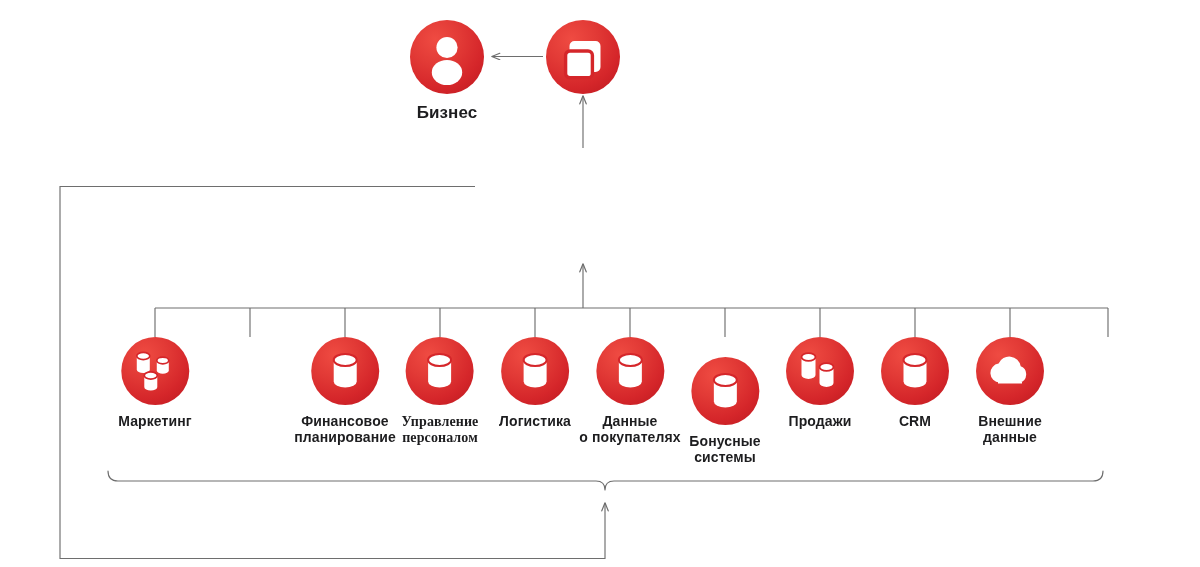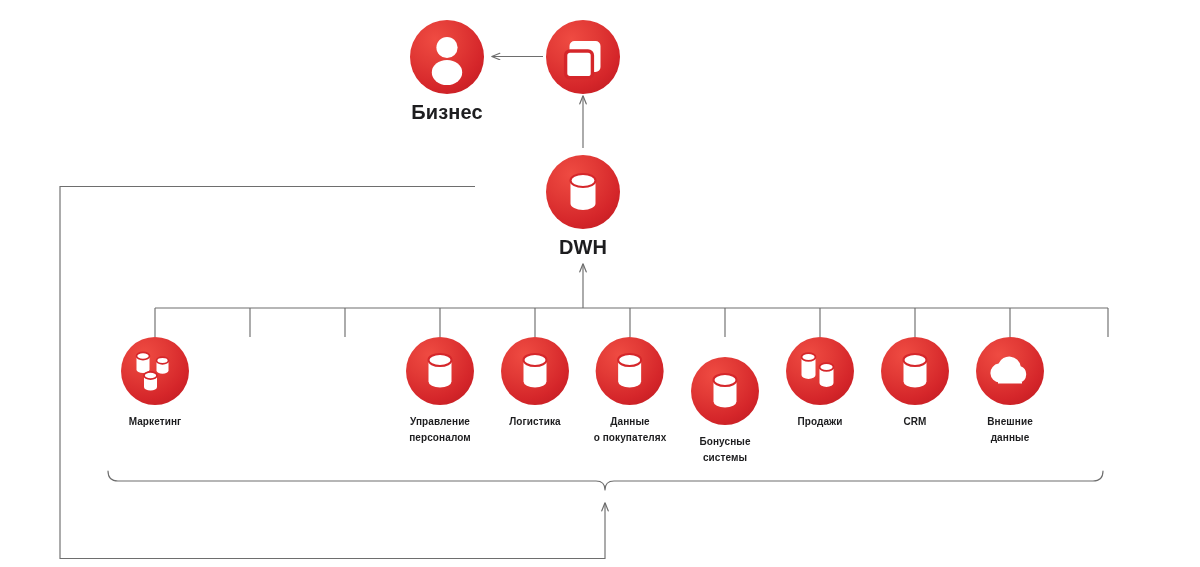--- a/index.html
+++ b/index.html
@@ -37,29 +37,29 @@
   .bubble.lg { width: 74px; height: 74px; }
   .bubble.md { width: 68px; height: 68px; }
   .glyph {
     position: absolute;
     left: 0; top: 0;
     width: 100%;
     height: 100%;
   }
   .nlabel {
     margin-top: 9px;
-    font-size: 10px;
+    font-size: 14px;
     font-weight: 700;
     color: #1d1d1f;
     line-height: 15.5px;
     letter-spacing: 0.1px;
     white-space: pre-line;
   }
   .nlabel.top {
-    font-size: 20px;
+    font-size: 17px;
     margin-top: 11px;
   }
 </style>
 </head>
 <body>
 
 <div id="canvas">
 
   <svg id="wires" viewBox="0 0 1200 567" xmlns="http://www.w3.org/2000/svg">
     <defs>
@@ -118,49 +118,50 @@
   <div class="node" style="left:583px; top:20px;">
     <div class="bubble lg">
       <svg class="glyph" viewBox="0 0 74 74">
         <path d="M28.5 21 h21 a5 5 0 0 1 5 5 v21 a5 5 0 0 1 -5 5 h-21 a5 5 0 0 1 -5 -5 v-21 a5 5 0 0 1 5 -5 z" fill="#ffffff"></path>
         <path d="M24 31 h18 a4.4 4.4 0 0 1 4.4 4.4 v18 a4.4 4.4 0 0 1 -4.4 4.4 h-18 a4.4 4.4 0 0 1 -4.4 -4.4 v-18 a4.4 4.4 0 0 1 4.4 -4.4 z" fill="#ffffff" stroke="#d5262a" stroke-width="3.4"></path>
       </svg>
     </div>
     <div class="nlabel top"></div>
   </div>
 
-  <div class="node" style="left:583px; top:155px;">
-    <div class="bubble lg">
-      <svg class="glyph" viewBox="0 0 74 74">
-        <path d="M24.5 25.5 h25 v23 a12.5 6.5 0 0 1 -25 0 z" fill="#ffffff"></path>
-        <ellipse cx="37" cy="25.5" rx="12.5" ry="6.5" fill="#ffffff" stroke="#d5262a" stroke-width="2.1"></ellipse>
-      </svg>
-    </div>
-    <div class="nlabel top">DWH</div>
-  </div>
 
   <div class="node" style="left:155px; top:337px;">
     <div class="bubble md">
       <svg class="glyph" viewBox="0 0 68 68">
         <g fill="#ffffff">
           <path d="M15.5 19 h13 v13.5 a6.5 3.6 0 0 1 -13 0 z"></path>
           <ellipse cx="22" cy="19" rx="6.5" ry="3.6" stroke="#d5262a" stroke-width="1.7"></ellipse>
           <path d="M35.5 23.5 h12 v10 a6 3.3 0 0 1 -12 0 z"></path>
           <ellipse cx="41.5" cy="23.5" rx="6" ry="3.3" stroke="#d5262a" stroke-width="1.7"></ellipse>
           <path d="M23 38.5 h13 v11.5 a6.5 3.6 0 0 1 -13 0 z"></path>
           <ellipse cx="29.5" cy="38.5" rx="6.5" ry="3.6" stroke="#d5262a" stroke-width="1.7"></ellipse>
         </g>
       </svg>
     </div>
     <div class="nlabel">Маркетинг</div>
   </div>
 
 
-
-  <div class="node" style="left:440px; top:337px;">
+  <div class="node" style="left:345px; top:337px;">
+    <div class="bubble md">
+      <svg class="glyph" viewBox="0 0 68 68">
+        <path d="M22.5 23 h23 v21.5 a11.5 6 0 0 1 -23 0 z" fill="#ffffff"></path>
+        <ellipse cx="34" cy="23" rx="11.5" ry="6" fill="#ffffff" stroke="#d5262a" stroke-width="2"></ellipse>
+      </svg>
+    </div>
+    <div class="nlabel">Финансовое
+планирование</div>
+  </div>
+
+  <div class="node" style="left:440px; top:337px;font-family:Liberation Serif, serif;">
     <div class="bubble md">
       <svg class="glyph" viewBox="0 0 68 68">
         <path d="M22.5 23 h23 v21.5 a11.5 6 0 0 1 -23 0 z" fill="#ffffff"></path>
         <ellipse cx="34" cy="23" rx="11.5" ry="6" fill="#ffffff" stroke="#d5262a" stroke-width="2"></ellipse>
       </svg>
     </div>
     <div class="nlabel">Управление
 персоналом</div>
   </div>
 

